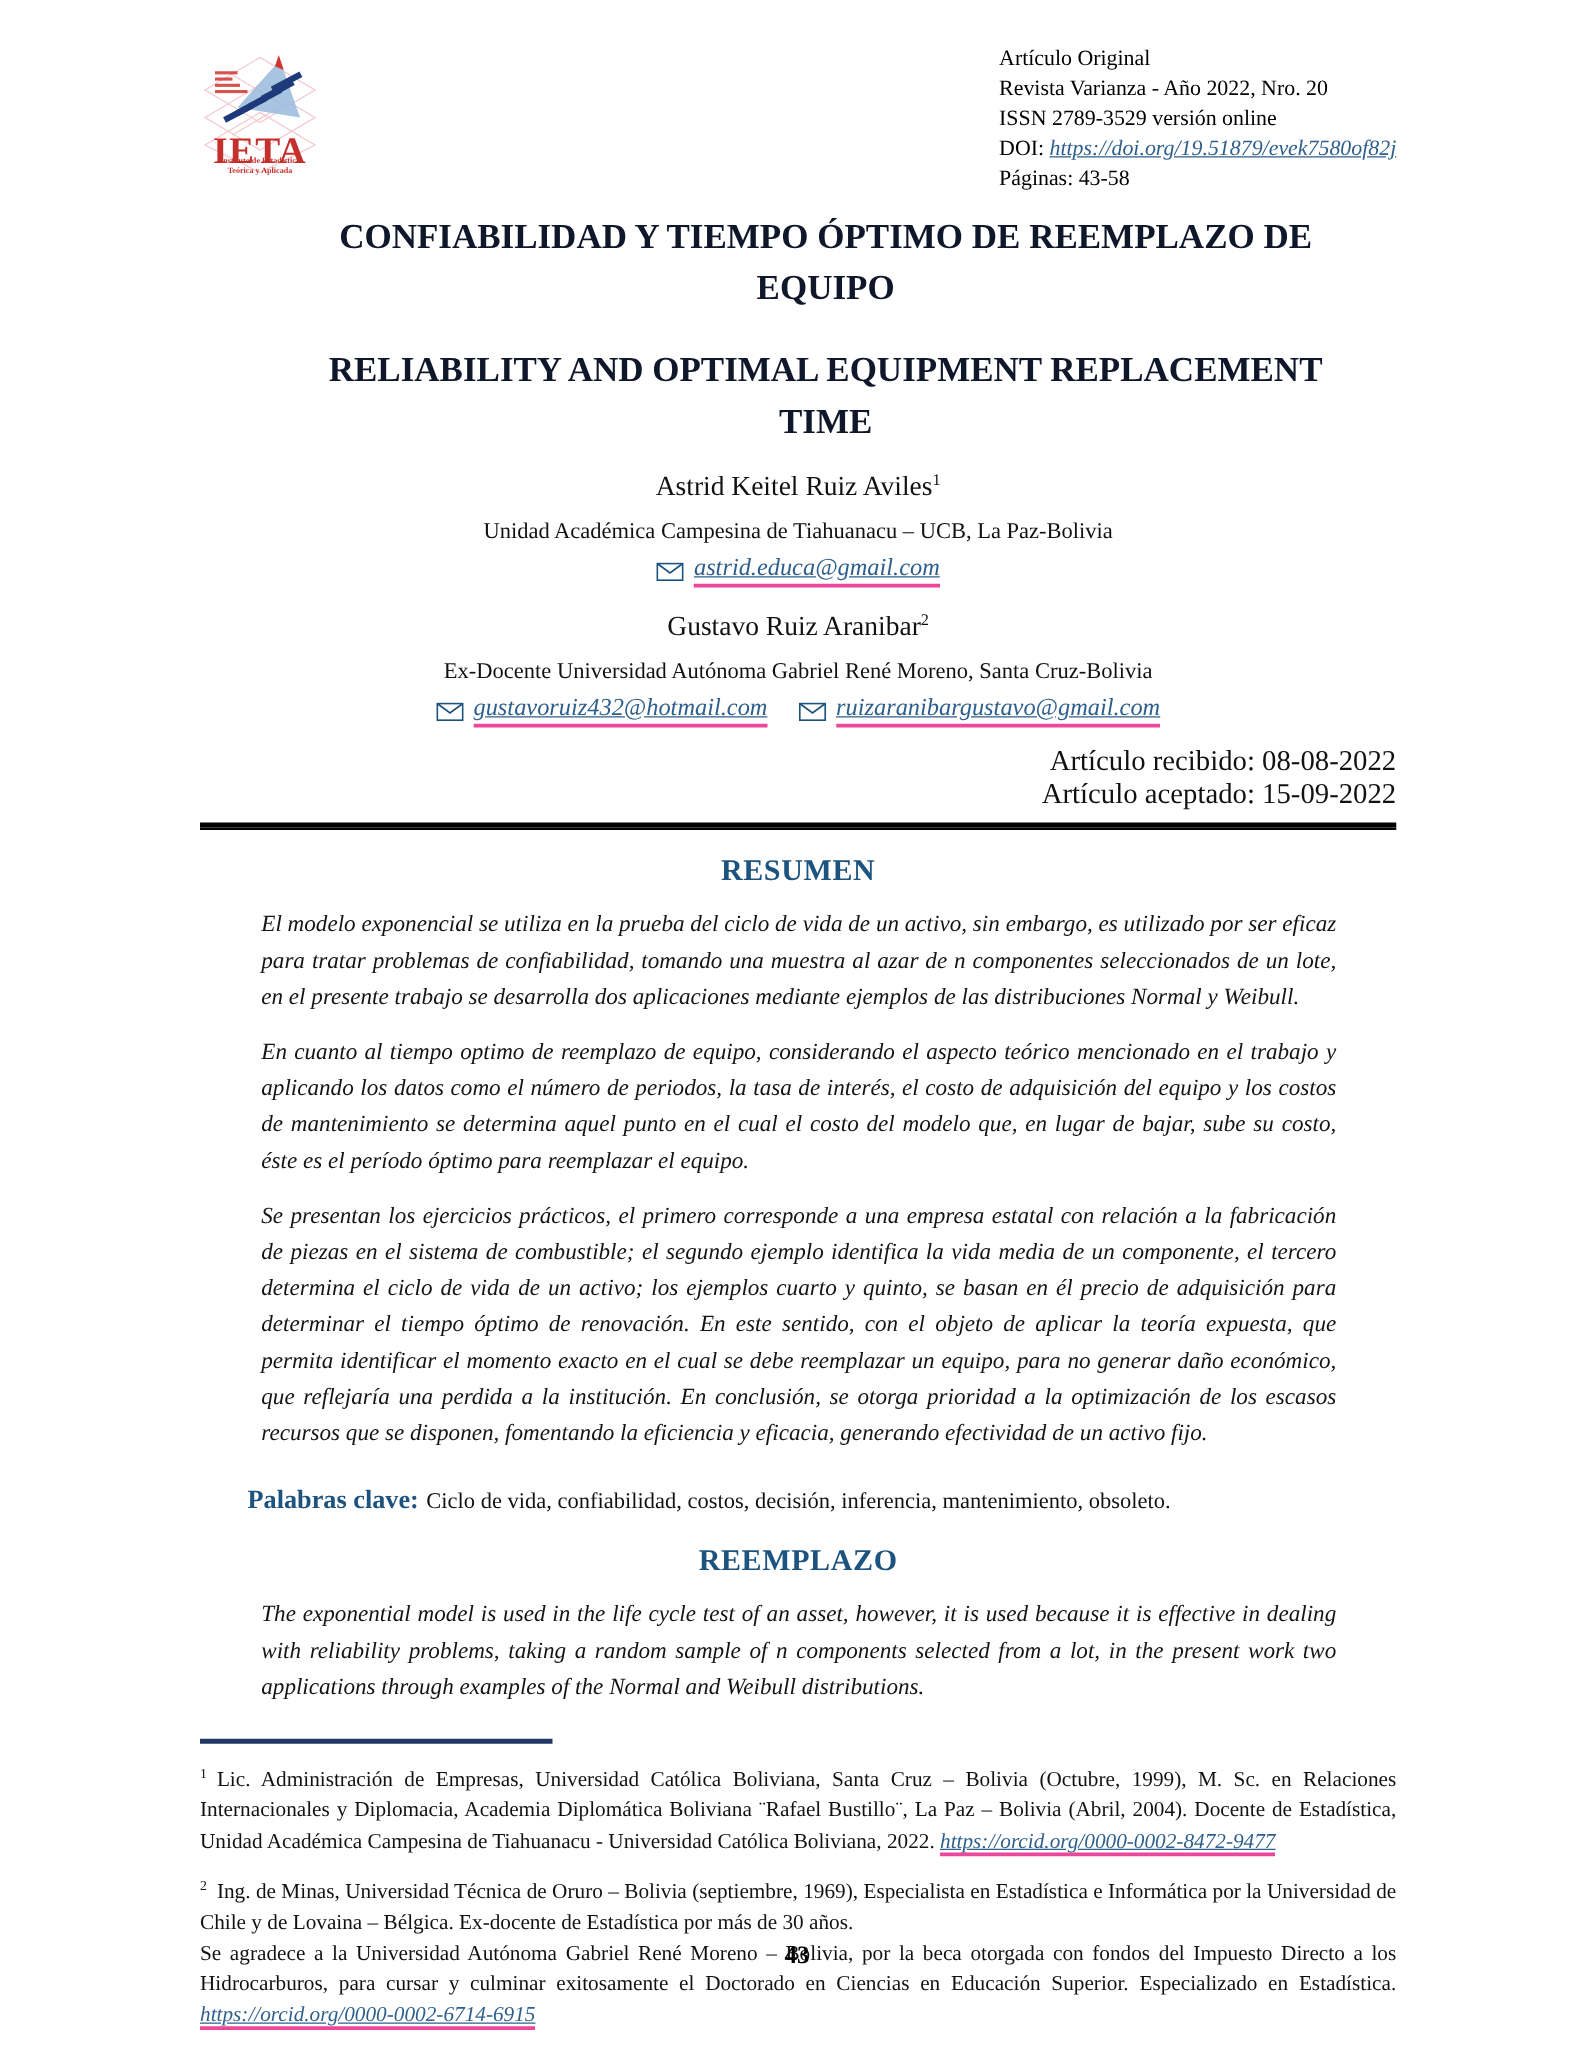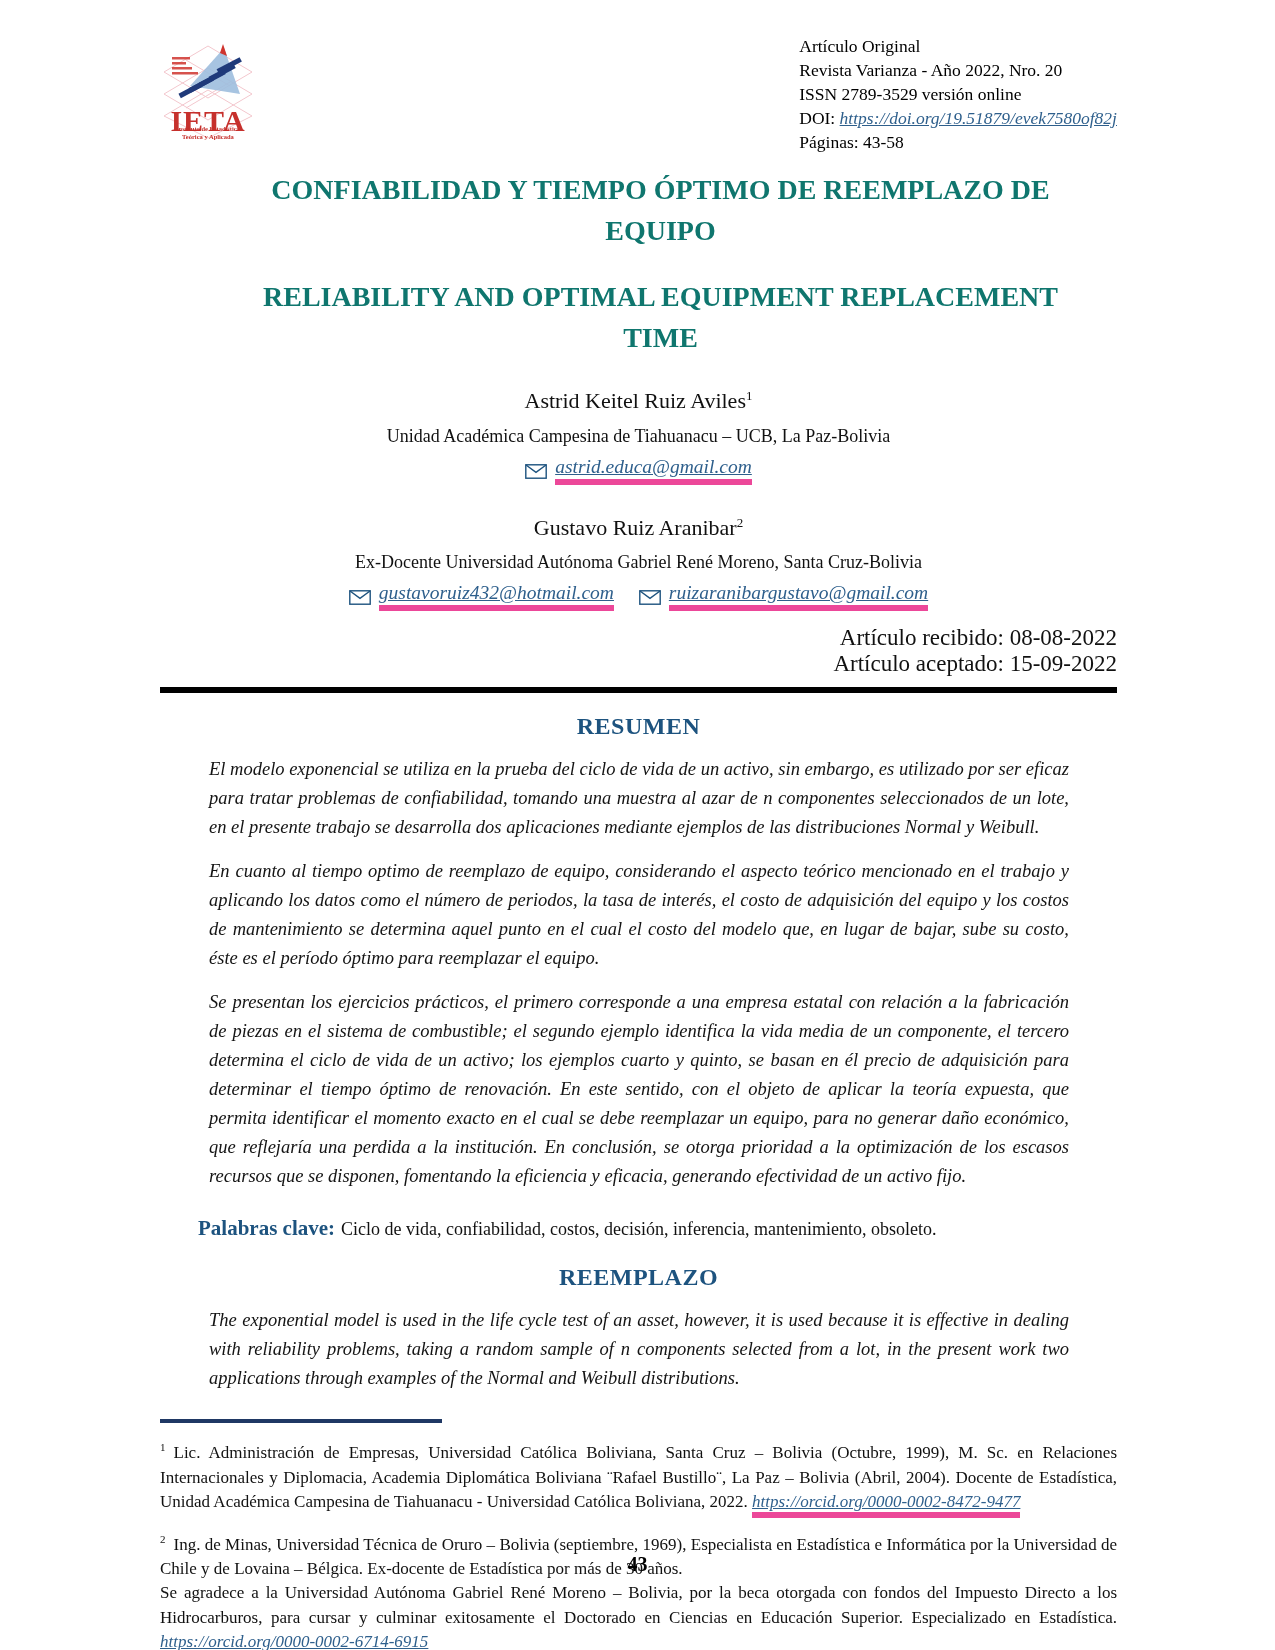--- a/index.html
+++ b/index.html
@@ -27,32 +27,32 @@
   }
   .logo-tagline {
     position: absolute; left: 50%; top: 83px; transform: translateX(-50%);
     width: 86px; text-align: center;
     font-size: 6.5px; line-height: 1.25; color: #c6302c; font-weight: bold;
   }
   .header-info { text-align: left; font-size: 17.5px; line-height: 24px; color: #000; }
   .header-info .doi-line a, .link {
     color: #2e5f8c; font-style: italic; text-decoration: underline; cursor: pointer;
   }
-  .link-redline { border-bottom: 6px solid #ec4899; padding-bottom: 0.5px; }
+  .link-redline { border-bottom: 3px solid #ec4899; padding-bottom: 0.5px; }
 
   
   .title-block { max-width: 880px; margin: 16px auto 0 auto; text-align: center; }
   .main-title {
-    font-size: 28px; font-weight: bold; line-height: 1.45; color: #0f766e; margin-left: 44px;
+    font-size: 28px; font-weight: bold; line-height: 1.45; color: #0f172a; margin-left: 44px;
   }
   .main-title.english { margin-top: 26px; }
 
   
   .byline { text-align: center; }
-  .author-name { margin-top: 28px; font-size: 22px; line-height: 1.4; }
+  .author-name { margin-top: 16px; font-size: 22px; line-height: 1.4; }
   .author-name sup { font-size: 13px; }
   .affiliation { margin-top: 9px; font-size: 18px; }
   .email-row { margin-top: 9px; font-size: 19.5px; }
   .email-row .mail-group { display: inline-flex; align-items: center; gap: 8px; margin: 0 10px; }
   .envelope { display: inline-block; width: 22px; height: 15px; position: relative; top: 1px; }
 
   
   .dates { margin-top: 14px; text-align: right; font-size: 23px; line-height: 26px; }
 
   

